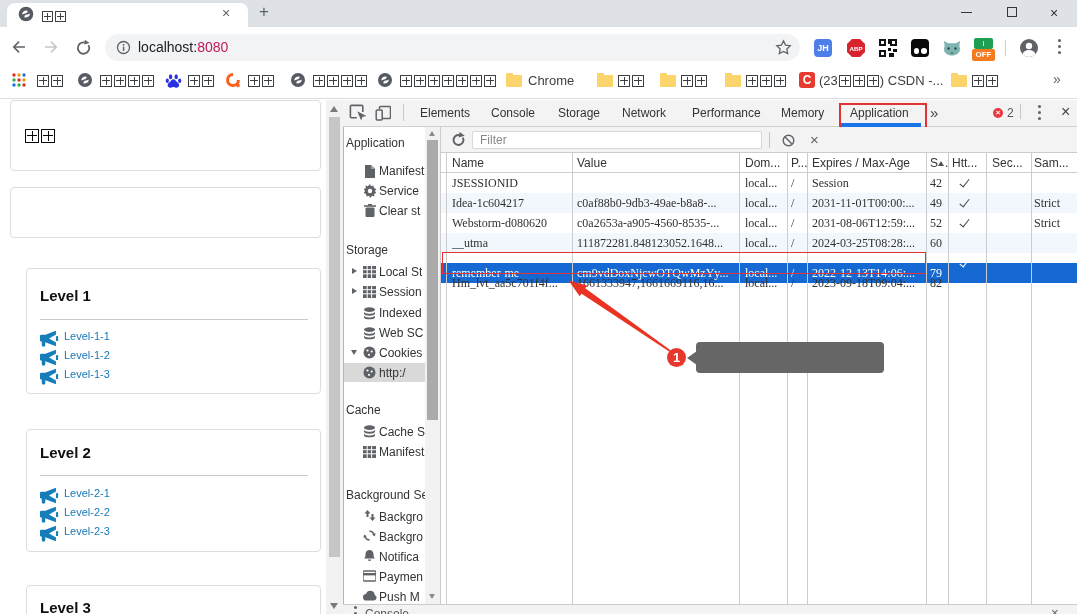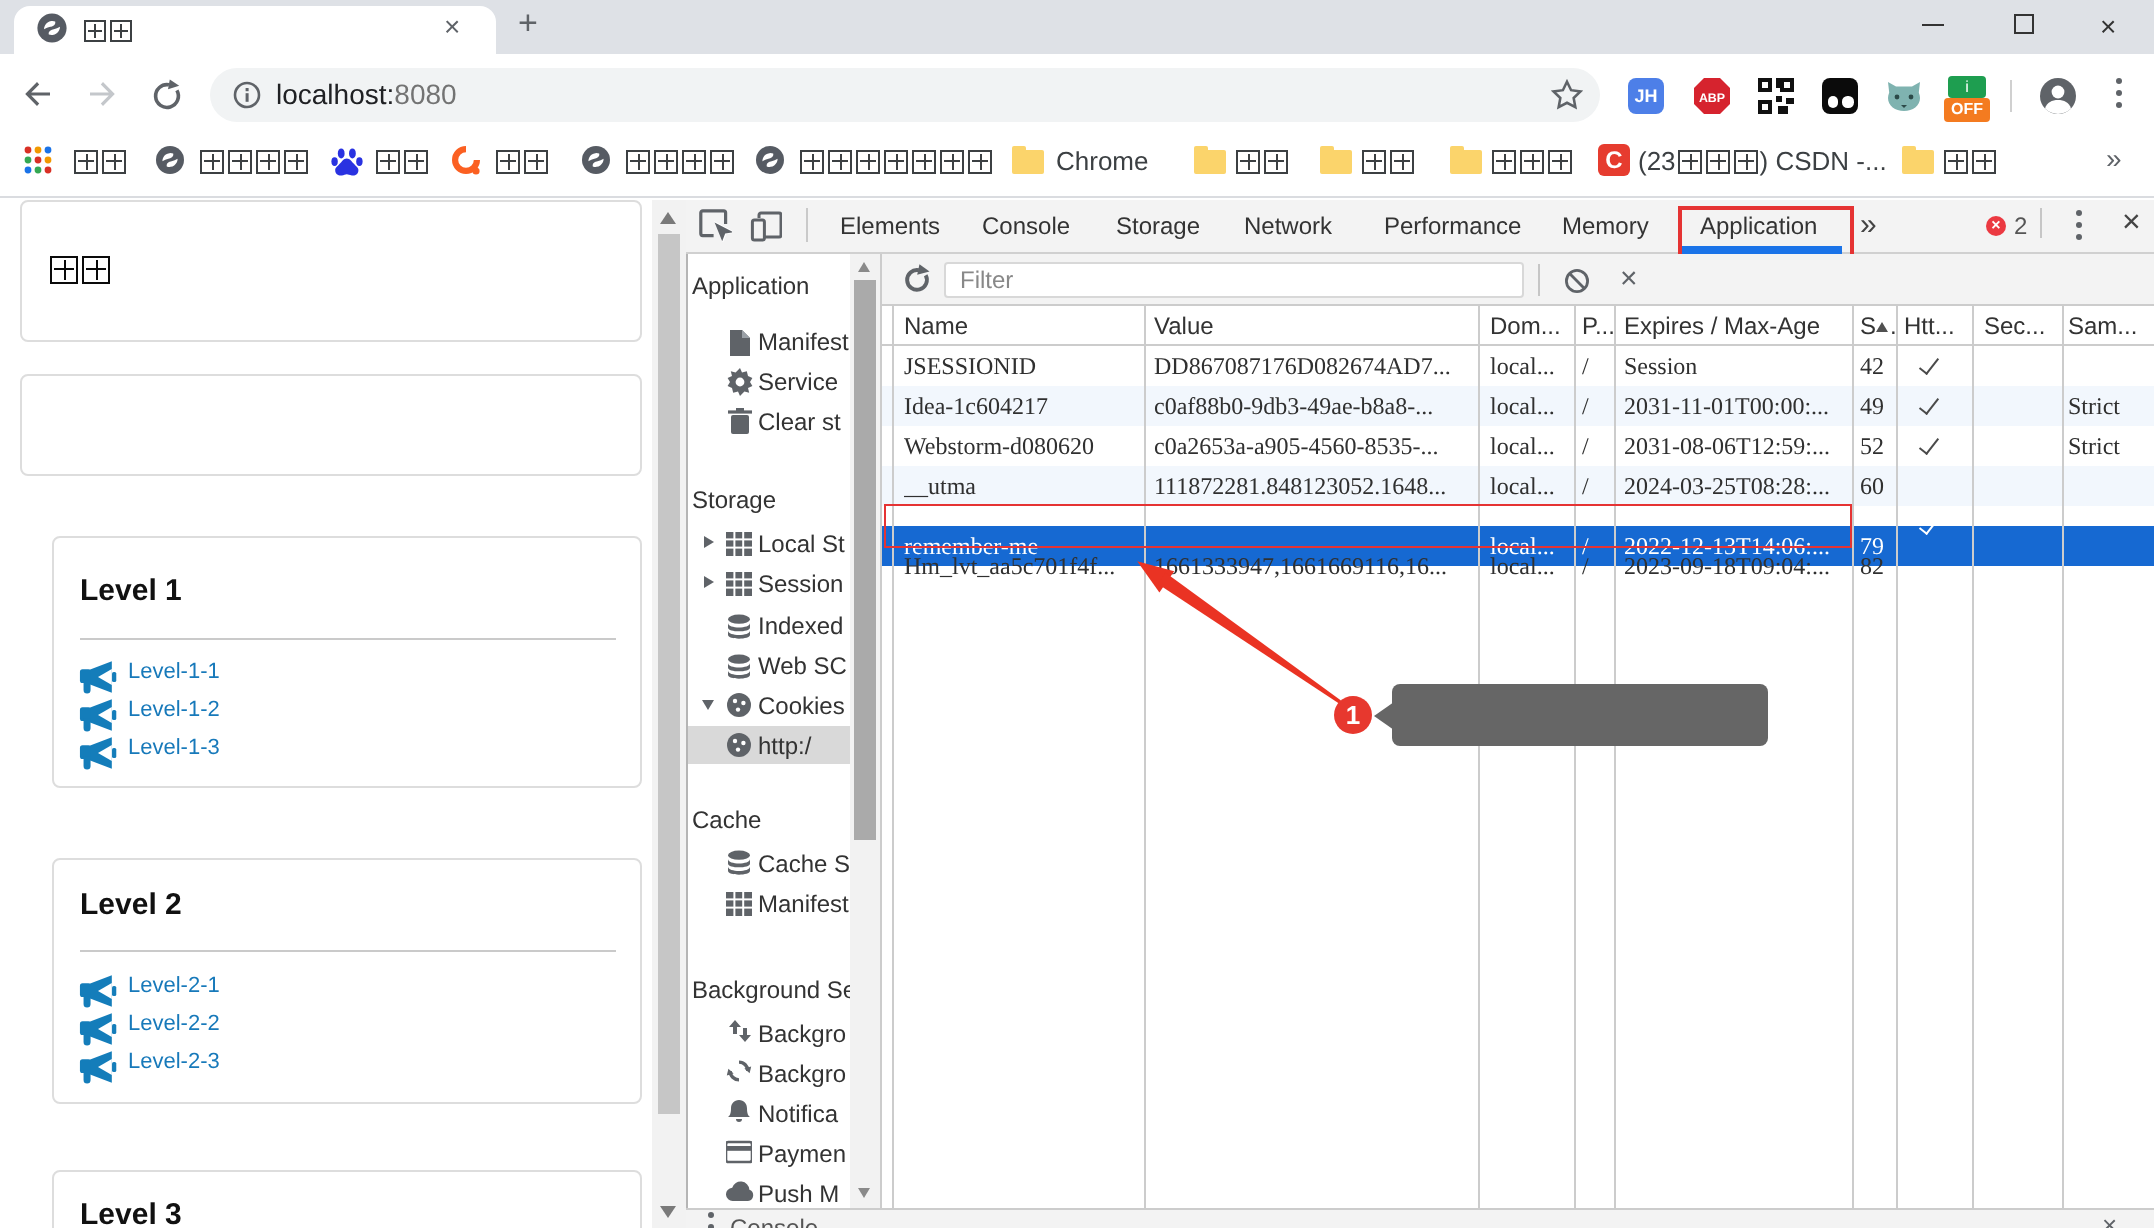--- a/index.html
+++ b/index.html
@@ -98,21 +98,21 @@
 <svg class="a" width="17" height="17" style="left:75px;top:39px" viewBox="0 0 17 17">
  <path d="M13.44 6.15 A5.7 5.7 0 1 1 9.49 3.39" fill="none" stroke="#5f6368" stroke-width="1.8"></path>
  <polygon points="14.6,3.9 9.0,5.6 9.9,0.7" fill="#5f6368"></polygon>
 </svg>
 <div class="a" id="omni"></div>
 <svg class="a" width="15" height="15" style="left:116px;top:40px" viewBox="0 0 15 15">
  <circle cx="7.5" cy="7.5" r="6" fill="none" stroke="#5f6368" stroke-width="1.3"></circle>
  <rect x="6.8" y="6.6" width="1.5" height="4.3" fill="#5f6368"></rect>
  <rect x="6.8" y="4" width="1.5" height="1.6" fill="#5f6368"></rect>
 </svg>
-<div class="a" style="left:138px;top:39px;font-size:14px;color:#202124">localhost:<span style="color:#737373">8080</span></div>
+<div class="a" style="left:138px;top:39px;font-size:14px;color:#202124">localhost:<span style="color:#be185d">8080</span></div>
 <svg class="a" width="17" height="17" style="left:775px;top:39px" viewBox="0 0 24 24">
  <path d="M12 2.6l2.9 6 6.6.9-4.8 4.6 1.2 6.5L12 17.5l-5.9 3.1 1.2-6.5L2.5 9.5l6.6-.9z" fill="none" stroke="#5f6368" stroke-width="1.8"></path>
 </svg>
 
 <div class="a" style="left:814px;top:39px;width:18px;height:18px;border-radius:4px;background:#4d7fe8;color:#fff;font-size:9px;font-weight:bold;text-align:center;line-height:18px">JH</div>
 <svg class="a" width="20" height="20" style="left:846px;top:38px" viewBox="0 0 20 20">
  <polygon points="6,1 14,1 19,6 19,14 14,19 6,19 1,14 1,6" fill="#d6232e"></polygon>
  <text x="10" y="13" font-size="6.2" font-weight="bold" fill="#fff" text-anchor="middle" font-family="Liberation Sans">ABP</text>
 </svg>
 <svg class="a" width="18" height="18" style="left:879px;top:39px" viewBox="0 0 18 18">
@@ -456,21 +456,20 @@
 <div class="th" style="left:812px">Expires / Max-Age</div>
 <div class="th" style="left:930px">S</div>
 <div class="a tri-u" style="left:938px;top:161px;border-width:0 3.5px 5px 3.5px"></div>
 <div class="th" style="left:945px">.</div>
 <div class="th" style="left:952px">Htt...</div>
 <div class="th" style="left:992px">Sec...</div>
 <div class="th" style="left:1034px">Sam...</div>
 
 <div class="row" style="top:173px">
  <div class="cell" style="left:11px;width:115px">JSESSIONID</div>
- <div class="cell" style="left:136px;width:158px">DD867087176D082674AD7...</div>
  <div class="cell" style="left:304px;width:39px">local...</div>
  <div class="cell" style="left:350px;width:13px">/</div>
  <div class="cell" style="left:371px;width:110px">Session</div>
  <div class="cell" style="left:489px;width:15px">42</div>
 </div>
 <div class="row stripe" style="top:193px">
  <div class="cell" style="left:11px;width:115px">Idea-1c604217</div>
  <div class="cell" style="left:136px;width:158px">c0af88b0-9db3-49ae-b8a8-...</div>
  <div class="cell" style="left:304px;width:39px">local...</div>
  <div class="cell" style="left:350px;width:13px">/</div>
@@ -490,20 +489,21 @@
 <div class="row stripe" style="top:233px">
  <div class="cell" style="left:11px;width:115px">__utma</div>
  <div class="cell" style="left:136px;width:158px">111872281.848123052.1648...</div>
  <div class="cell" style="left:304px;width:39px">local...</div>
  <div class="cell" style="left:350px;width:13px">/</div>
  <div class="cell" style="left:371px;width:110px">2024-03-25T08:28:...</div>
  <div class="cell" style="left:489px;width:15px">60</div>
 </div>
 <div class="row sel" style="top:263px">
  <div class="cell" style="left:11px;width:115px">remember-me</div>
+ <div class="cell" style="left:136px;width:158px">cm9vdDoxNjcwOTQwMzYy...</div>
  <div class="cell" style="left:304px;width:39px">local...</div>
  <div class="cell" style="left:350px;width:13px">/</div>
  <div class="cell" style="left:371px;width:110px">2022-12-13T14:06:...</div>
  <div class="cell" style="left:489px;width:15px">79</div>
 </div>
 <div class="row" style="top:273px">
  <div class="cell" style="left:11px;width:115px">Hm_lvt_aa5c701f4f...</div>
  <div class="cell" style="left:136px;width:158px">1661333947,1661669116,16...</div>
  <div class="cell" style="left:304px;width:39px">local...</div>
  <div class="cell" style="left:350px;width:13px">/</div>

